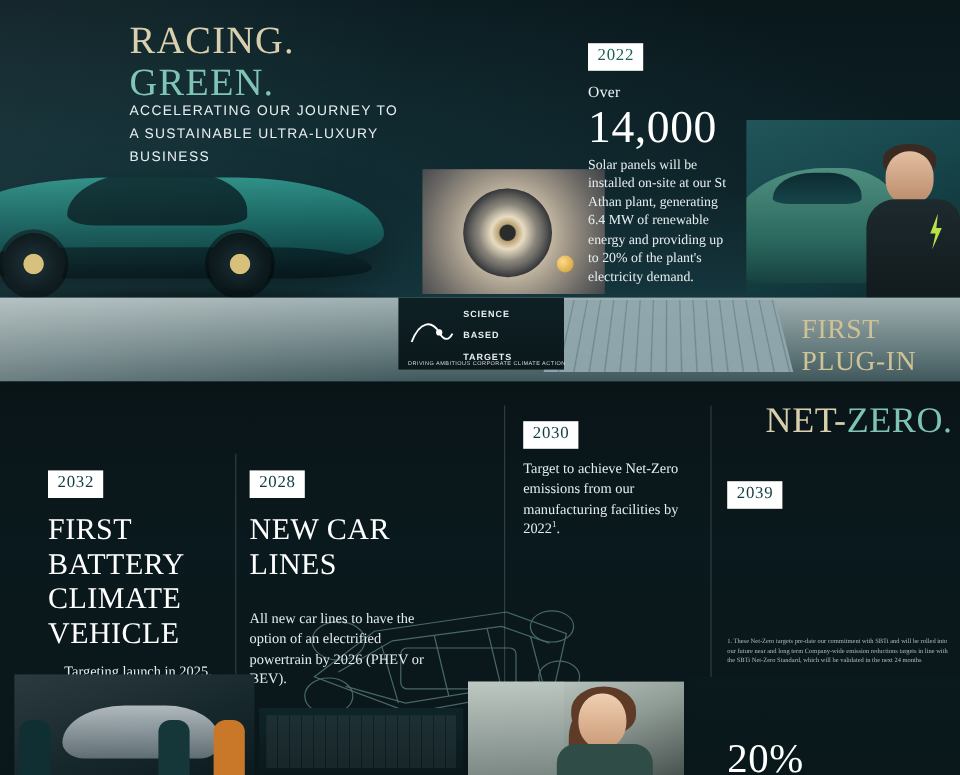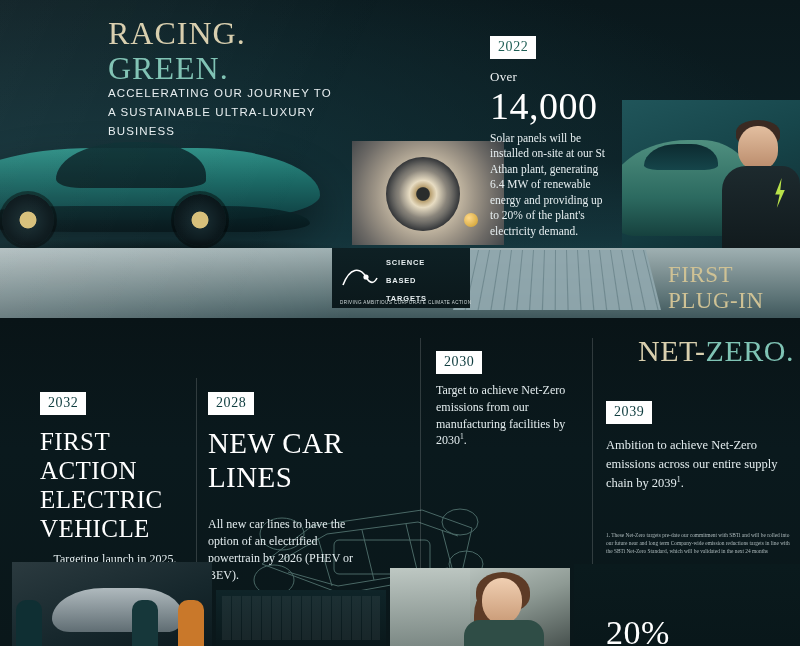--- a/index.html
+++ b/index.html
@@ -212,21 +212,21 @@
     color:#e3ecee;
   }
 
   
   .c2025{left:40px;top:74px;width:150px;}
   .c2025 .bigtitle{font-size:25px;line-height:1.16;margin-top:12px;}
   .c2025 .body{font-size:12px;line-height:1.35;margin-top:8px;text-align:center;}
 
   
   .c2026{left:208px;top:74px;width:156px;}
-  .c2026 .bigtitle{font-size:29px;line-height:1.16;margin-top:12px;}
+  .c2026 .bigtitle{font-size:25px;line-height:1.16;margin-top:12px;}
   .c2026 .body{font-size:12px;line-height:1.4;margin-top:22px;}
 
   
   .c2030{left:436px;top:33px;width:150px;}
   .c2030 .bigtitle{font-size:25px;line-height:1.16;margin-top:12px;}
   .c2030 .body{font-size:12px;line-height:1.4;margin-top:8px;}
 
   
   .c2039{left:606px;top:83px;width:186px;}
   .c2039 .body{font-size:12.5px;line-height:1.5;margin-top:12px;}
@@ -372,38 +372,37 @@
         </g>
       </svg>
     </div>
 
     <div class="vline" style="left:196px;top:60px;height:210px;"></div>
     <div class="vline" style="left:420px;top:20px;height:250px;"></div>
     <div class="vline" style="left:592px;top:20px;height:250px;"></div>
 
     <div class="col c2025">
       <span class="tag">2032</span>
-      <div class="bigtitle">FIRST ACTION ELECTRIC VEHICLE</div>
+      <div class="bigtitle">FIRST BATTERY CLIMATE VEHICLE</div>
       <div class="body">Targeting launch in 2025.</div>
     </div>
 
     <div class="col c2026">
       <span class="tag">2028</span>
       <div class="bigtitle">NEW CAR LINES</div>
       <div class="body">All new car lines to have the option of an electrified powertrain by 2026 (PHEV or BEV).</div>
     </div>
 
     <div class="col c2030">
       <span class="tag">2030</span>
-      <div class="body"><span>Target to achieve Net-Zero emissions from our manufacturing facilities by 2030</span><span class="sup">1</span><span>.</span></div>
+      <div class="body"><span>Target to achieve Net-Zero emissions from our manufacturing facilities by 2022</span><span class="sup">1</span><span>.</span></div>
     </div>
 
     <div class="col c2039">
       <span class="tag">2039</span>
-      <div class="body"><span>Ambition to achieve Net-Zero emissions across our entire supply chain by 2039</span><span class="sup">1</span><span>.</span></div>
     </div>
 
     <div class="footnote">1. These Net-Zero targets pre-date our commitment with SBTi and will be rolled into our future near and long term Company-wide emission reductions targets in line with the SBTi Net-Zero Standard, which will be validated in the next 24 months</div>
 
     <div class="ph ph1">
       <div class="carsil"></div>
       <div class="p p1"></div>
       <div class="p p2"></div>
       <div class="p p3"></div>
     </div>

